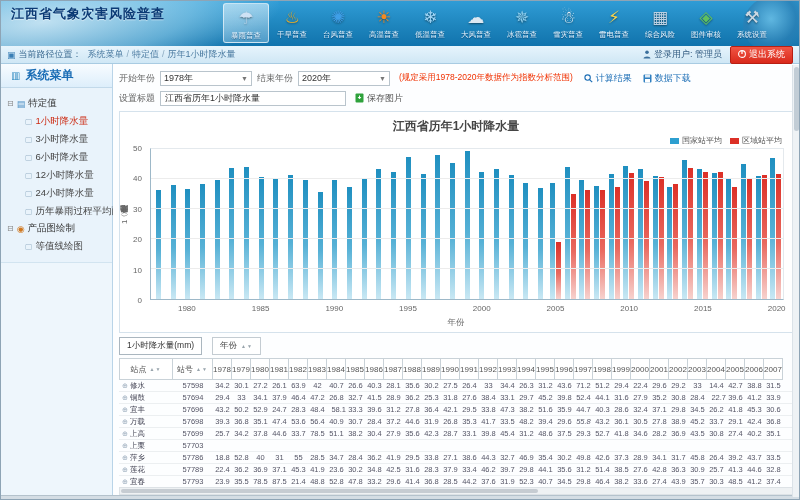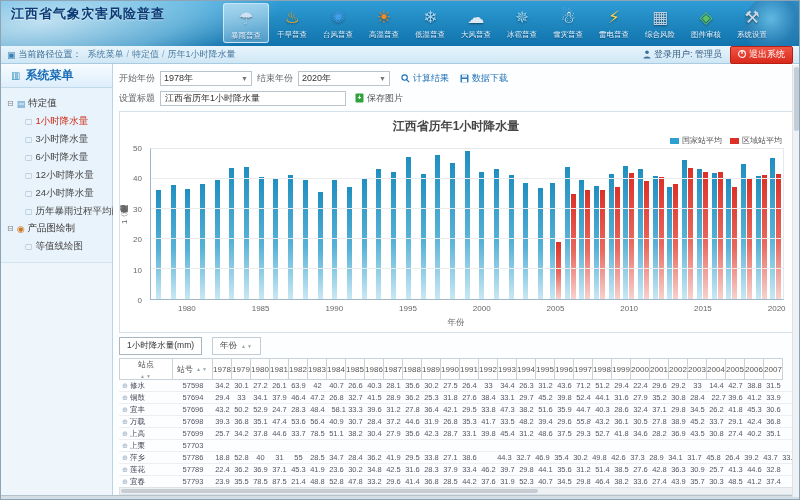--- a/index.html
+++ b/index.html
@@ -237,20 +237,21 @@
         <span class="flabel">开始年份</span>
         <span class="selectbox">
           <span>1978年</span>
           <span class="arr">▼</span>
         </span>
         <span class="flabel">结束年份</span>
         <span class="selectbox">
           <span>2020年</span>
           <span class="arr">▼</span>
         </span>
+        <span class="rednote">(规定采用1978-2020年数据作为指数分析范围)</span>
         <span class="linkbtn">
           <svg width="9" height="9" viewBox="0 0 9 9">
               <circle cx="3.6" cy="3.6" r="2.7" fill="none" stroke="#1b6db5" stroke-width="1.1"></circle>
               <line x1="5.8" y1="5.8" x2="8.2" y2="8.2" stroke="#1b6db5" stroke-width="1.2"></line>
             </svg>
           <span>计算结果</span>
         </span>
         <span class="linkbtn">
           <svg width="9" height="9" viewBox="0 0 9 9">
               <rect x="0.5" y="0.5" width="8" height="8" rx="1" fill="#2f7fc0"></rect>
@@ -464,21 +465,21 @@
       <div class="table-section">
         <div class="table-controls">
           <div class="measure-box">1小时降水量(mm)</div>
           <div class="yearsort-box">
             <span>年份</span>
             <span class="sort-arrows">▲▼</span>
           </div>
         </div>
         <div class="grid" id="grid">
             <div class="g-header">
-              <div class="g-hcell first" style="width: 54px; flex-direction: column;">
+              <div class="g-hcell first" style="width: 54px;">
                 <span>站点</span>
                 <span class="sort-arrows">▲▼</span>
               </div>
               <div class="g-hcell" style="width: 40px;">
                 <span>站号</span>
                 <span class="sort-arrows">▲▼</span>
               </div>
               <div class="g-hcell" style="width: 19px;">1978</div>
               <div class="g-hcell" style="width: 19px;">1979</div>
               <div class="g-hcell" style="width: 19px;">1980</div>
@@ -745,21 +746,21 @@
               <div class="g-cell" style="width: 19px;">55</div>
               <div class="g-cell" style="width: 19px;">28.5</div>
               <div class="g-cell" style="width: 19px;">34.7</div>
               <div class="g-cell" style="width: 19px;">28.4</div>
               <div class="g-cell" style="width: 19px;">36.2</div>
               <div class="g-cell" style="width: 19px;">41.9</div>
               <div class="g-cell" style="width: 19px;">29.5</div>
               <div class="g-cell" style="width: 19px;">33.8</div>
               <div class="g-cell" style="width: 19px;">27.1</div>
               <div class="g-cell" style="width: 19px;">38.6</div>
-              <div class="g-cell" style="width: 19px; margin-left: 16px;">44.3</div>
+              <div class="g-cell" style="width: 19px;">44.3</div>
               <div class="g-cell" style="width: 19px;">32.7</div>
               <div class="g-cell" style="width: 19px;">46.9</div>
               <div class="g-cell" style="width: 19px;">35.4</div>
               <div class="g-cell" style="width: 19px;">30.2</div>
               <div class="g-cell" style="width: 19px;">49.8</div>
               <div class="g-cell" style="width: 19px;">42.6</div>
               <div class="g-cell" style="width: 19px;">37.3</div>
               <div class="g-cell" style="width: 19px;">28.9</div>
               <div class="g-cell" style="width: 19px;">34.1</div>
               <div class="g-cell" style="width: 19px;">31.7</div>

